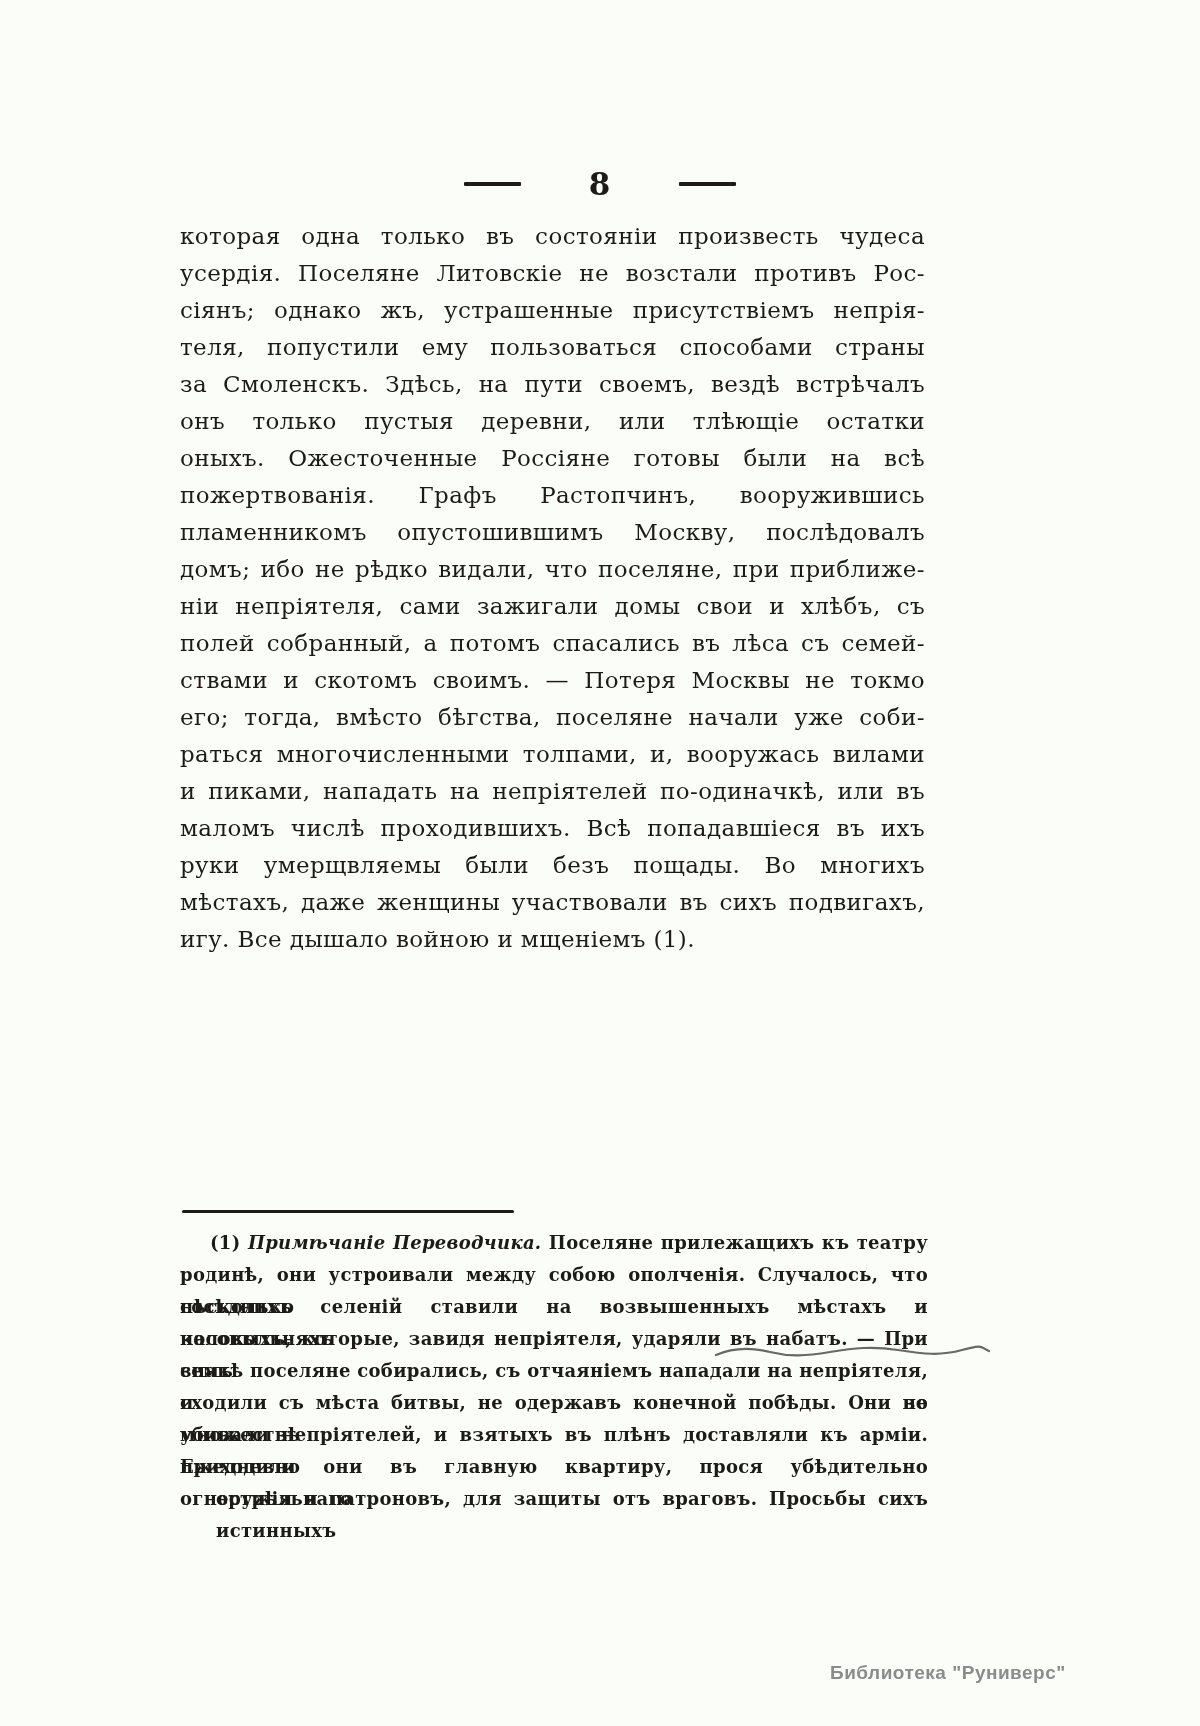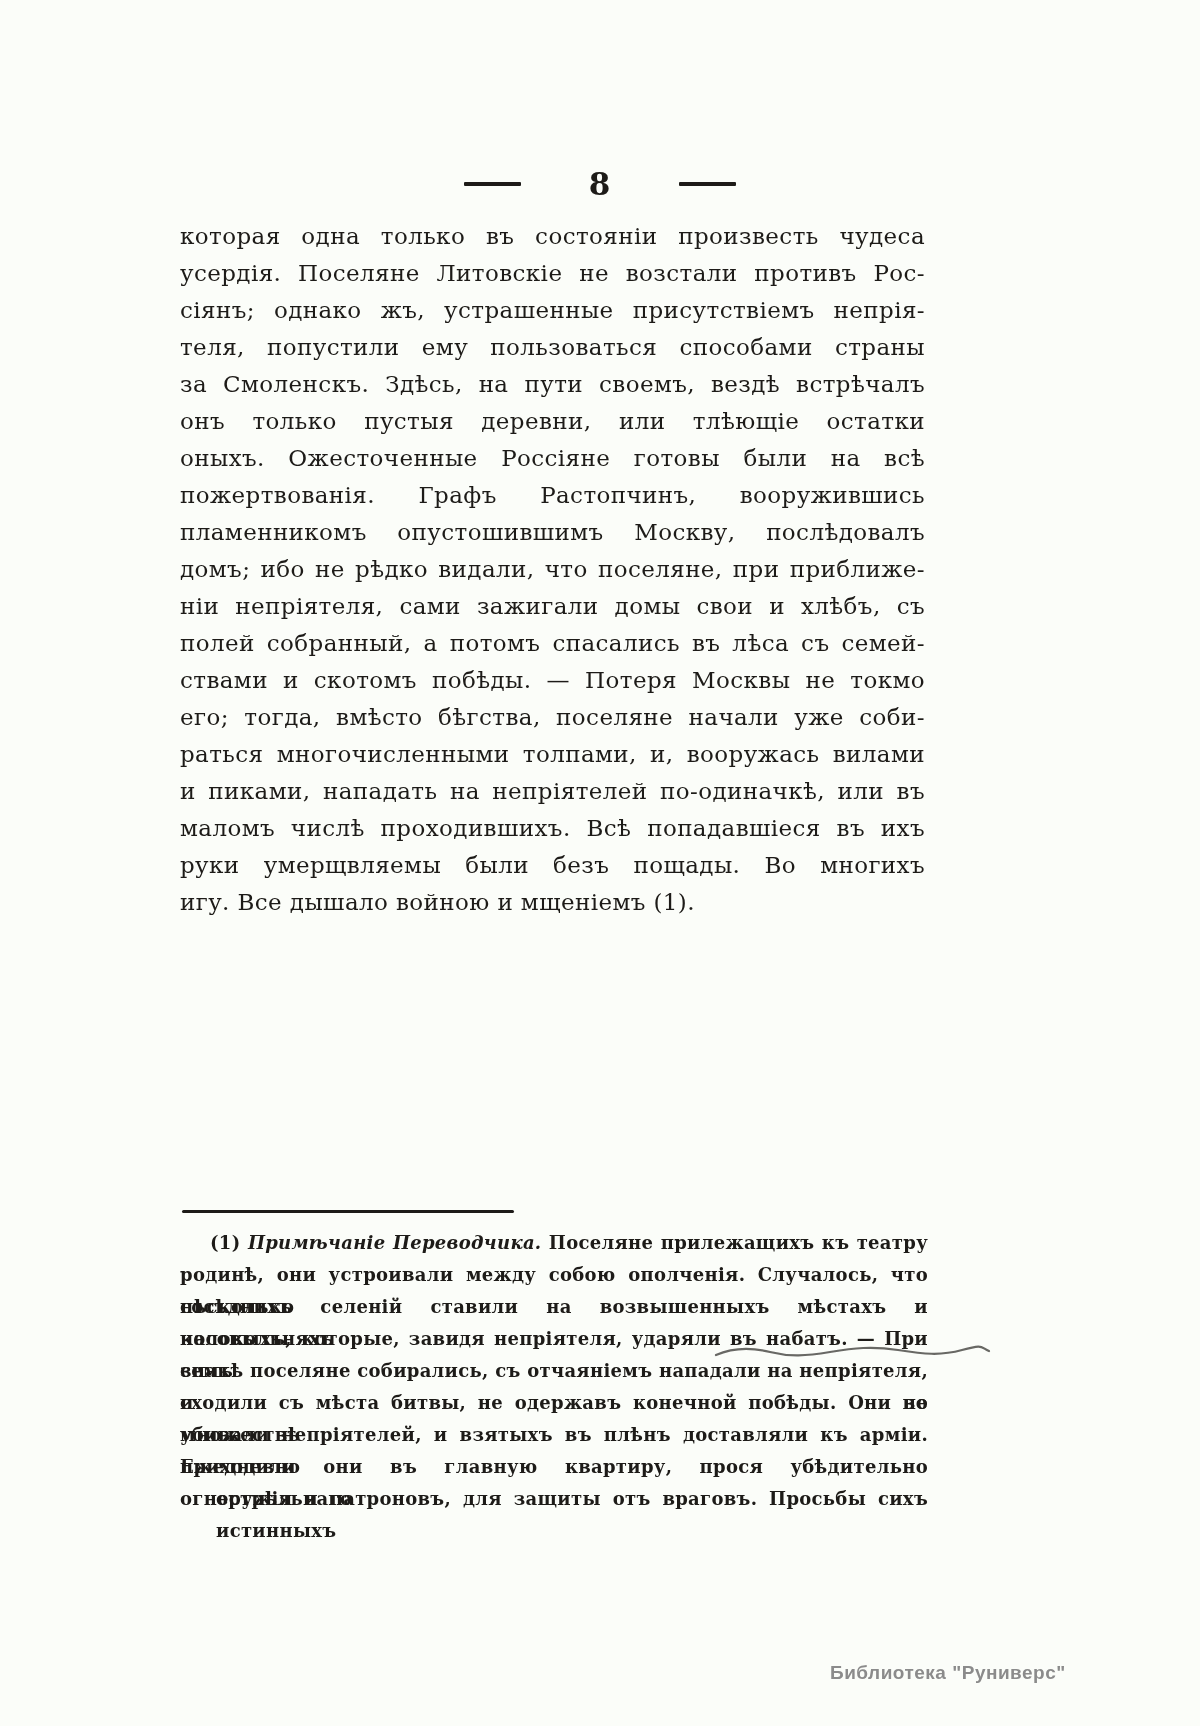--- a/index.html
+++ b/index.html
@@ -130,26 +130,27 @@
     <div class="t-line">сіянъ; однако жъ, устрашенные присутствіемъ непрія-</div>
     <div class="t-line">теля, попустили ему пользоваться способами страны</div>
     <div class="t-line">за Смоленскъ. Здѣсь, на пути своемъ, вездѣ встрѣчалъ</div>
     <div class="t-line">онъ только пустыя деревни, или тлѣющіе остатки</div>
     <div class="t-line">оныхъ. Ожесточенные Россіяне готовы были на всѣ</div>
     <div class="t-line">пожертвованія. Графъ Растопчинъ, вооружившись</div>
     <div class="t-line">пламенникомъ опустошившимъ Москву, послѣдовалъ</div>
     <div class="t-line">домъ; ибо не рѣдко видали, что поселяне, при приближе-</div>
     <div class="t-line">ніи непріятеля, сами зажигали домы свои и хлѣбъ, съ</div>
     <div class="t-line">полей собранный, а потомъ спасались въ лѣса съ семей-</div>
-    <div class="t-line">ствами и скотомъ побѣды. — Потеря Москвы не токмо</div>
+    <div class="t-line">ствами и скотомъ своимъ. — Потеря Москвы не токмо</div>
     <div class="t-line">его; тогда, вмѣсто бѣгства, поселяне начали уже соби-</div>
     <div class="t-line">раться многочисленными толпами, и, вооружась вилами</div>
     <div class="t-line">и пиками, нападать на непріятелей по-одиначкѣ, или въ</div>
     <div class="t-line">маломъ числѣ проходившихъ. Всѣ попадавшіеся въ ихъ</div>
     <div class="t-line">руки умерщвляемы были безъ пощады. Во многихъ</div>
+    <div class="t-line">мѣстахъ, даже женщины участвовали въ сихъ подвигахъ,</div>
     <div class="t-line last-line">игу. Все дышало войною и мщеніемъ (1).</div>
   </div>
 
   <div class="footnote-rule"></div>
 
   <div class="footnote">
     <div class="f-line">
       <span class="f-marker">(1)</span>
       <span class="f-italic">Примѣчаніе Переводчика.</span>
       <span>Поселяне прилежащихъ къ театру</span>

